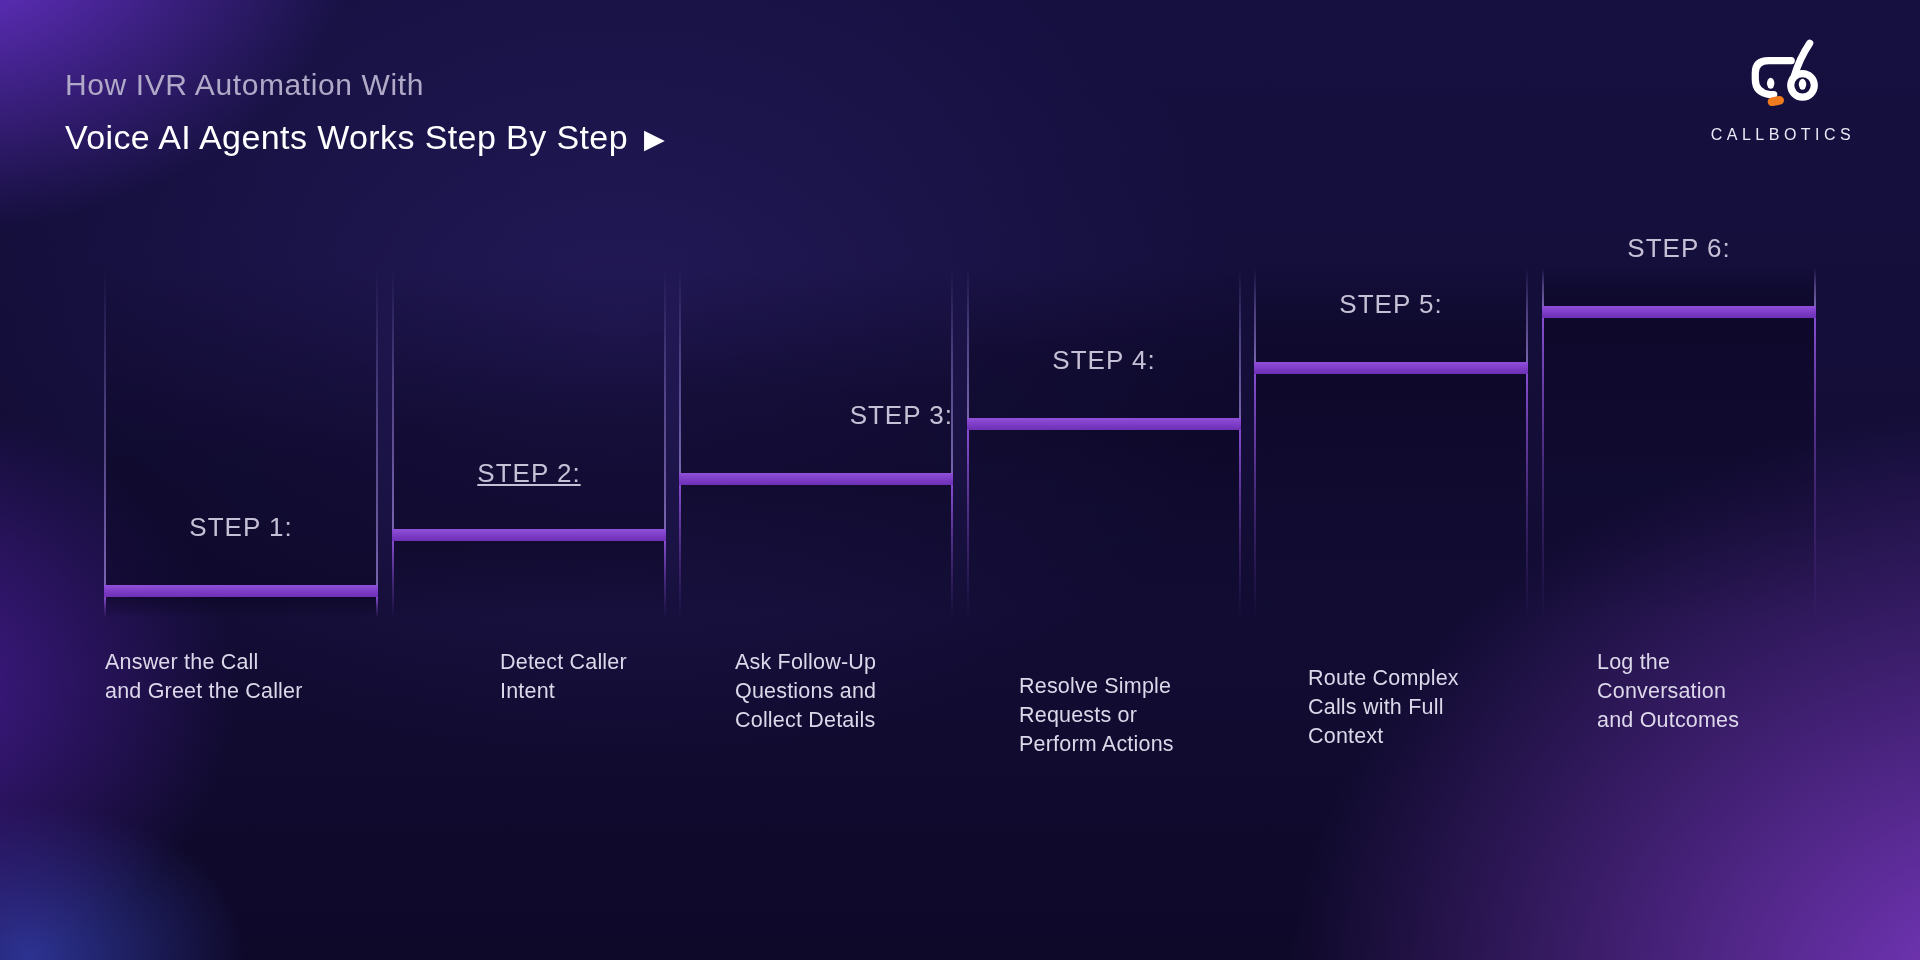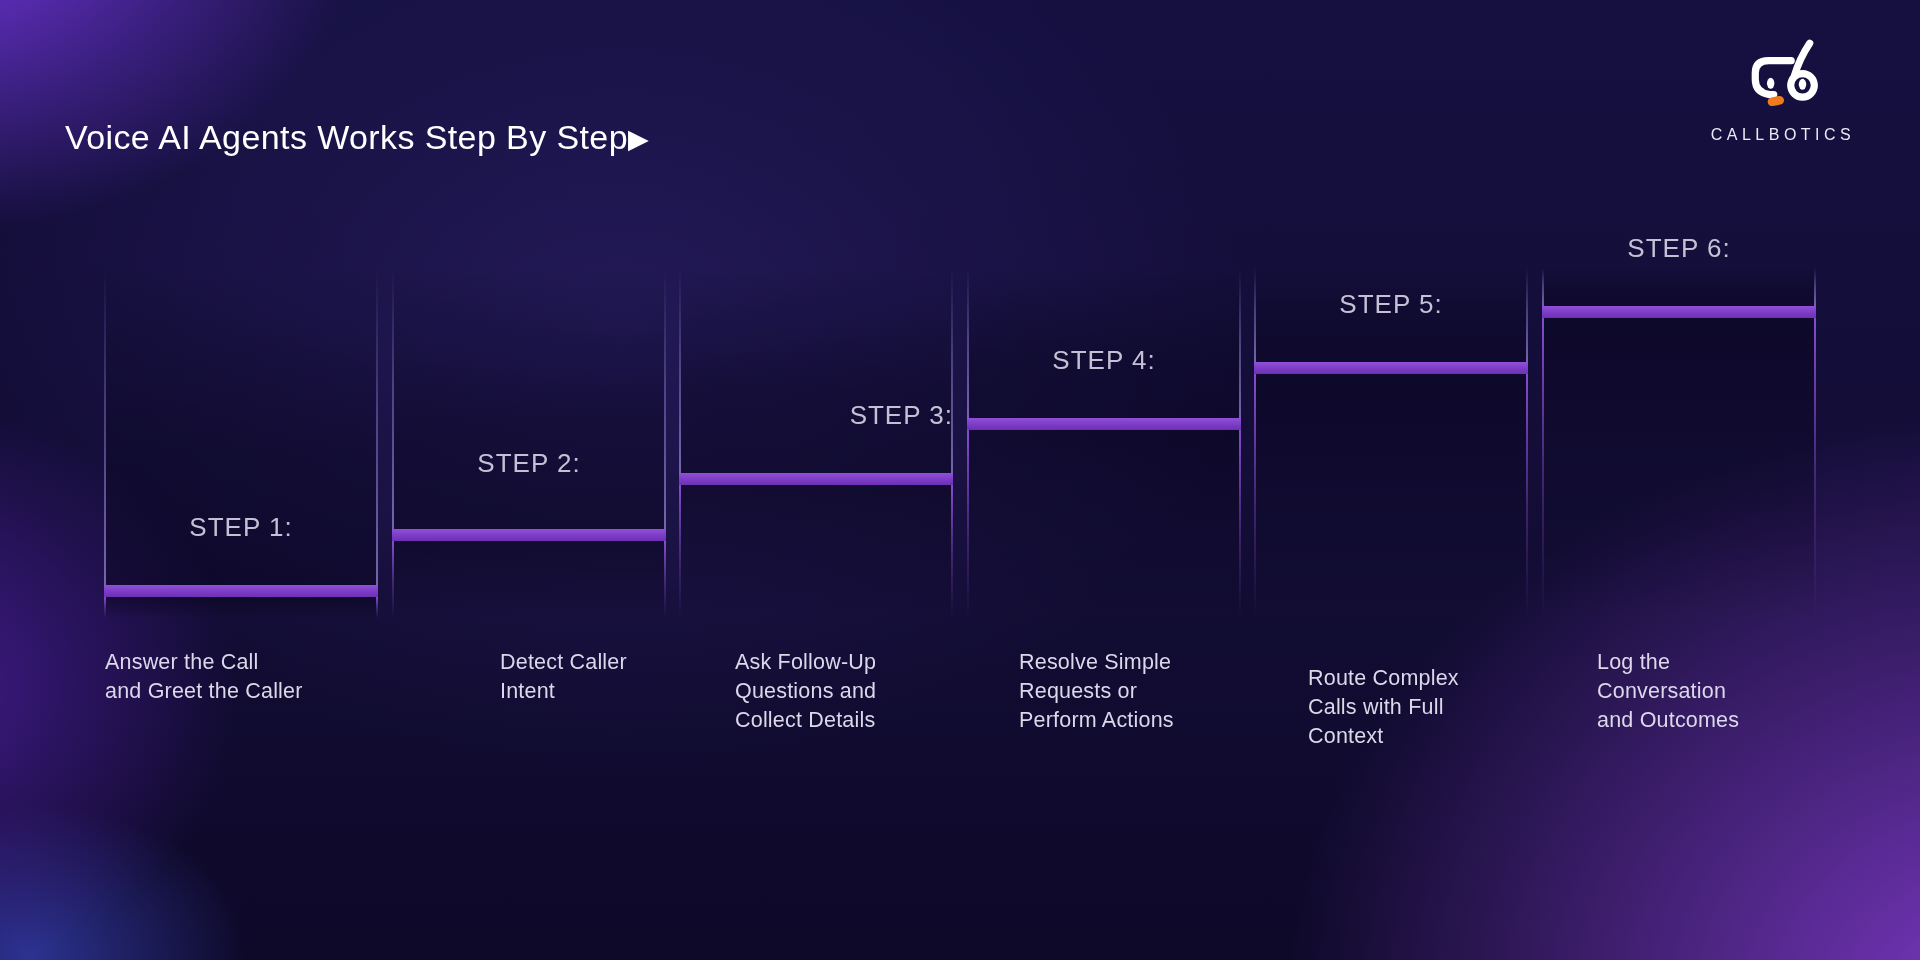--- a/index.html
+++ b/index.html
@@ -16,21 +16,21 @@
   }
   
   .title1{
     position:absolute;left:65px;top:68px;
     font-size:30px;font-weight:300;letter-spacing:0.6px;
     color:#b1a9c8;
   }
   .title2{
     position:absolute;left:65px;top:118px;
     font-size:34px;font-weight:500;letter-spacing:0.4px;
-    color:#ffffff;display:flex;align-items:center;gap:0;
+    color:#ffffff;display:flex;align-items:center;gap:16px;
   }
   .play{
     font-family:"DejaVu Sans",sans-serif;
     font-size:27px;line-height:1;color:#ffffff;transform:translateY(1px);
   }
   
   .logo{position:absolute;left:1688px;top:38px;width:190px;text-align:center;}
   .logo svg{display:block;margin:0 auto;}
   .wordmark{
     margin-top:20px;font-size:16px;font-weight:300;letter-spacing:4.5px;
@@ -60,20 +60,21 @@
     position:absolute;font-size:21.5px;line-height:29px;font-weight:400;
     color:#dcd8ea;letter-spacing:0.2px;white-space:nowrap;
   }
   .desc div{display:block;}
 </style>
 </head>
 <body>
 
 <div class="stage">
 
+  <div class="title1">How IVR Automation With</div>
   <div class="title2">
     <span>Voice AI Agents Works Step By Step</span>
     <span class="play">▶</span>
   </div>
 
   <div class="logo">
     <svg width="76" height="68" viewBox="0 0 74 66">
 
       <path d="M45 22 H23 Q10 22 10 34 V40 Q10 53 24 55 H28" fill="none" stroke="#ffffff" stroke-width="7" stroke-linecap="round"></path>
 
@@ -96,21 +97,21 @@
       <div class="bar" style="top: 585px;"></div>
       <div class="lower" style="top: 597px; height: 21px;"></div>
       <div class="desc" style="top: 648px; left: 1px;">
           <div>Answer the Call</div>
           <div>and Greet the Caller</div>
         </div>
     </div>
 
     <div class="step" style="left: 392px; width: 274px;">
       <div class="upper" style="top: 268px; height: 261px;"></div>
-      <div class="step-label" style="top: 448px;">STEP 2:</div>
+      <div class="step-label" style="top: 458px; text-decoration: underline;">STEP 2:</div>
       <div class="bar" style="top: 529px;"></div>
       <div class="lower" style="top: 541px; height: 77px;"></div>
       <div class="desc" style="top: 648px; left: 68px; margin-left: 40px;">
           <div>Detect Caller</div>
           <div>Intent</div>
         </div>
     </div>
 
     <div class="step" style="left: 679px; width: 274px;">
       <div class="upper" style="top: 268px; height: 205px;"></div>
@@ -122,21 +123,21 @@
           <div>Questions and</div>
           <div>Collect Details</div>
         </div>
     </div>
 
     <div class="step" style="left: 967px; width: 274px;">
       <div class="upper" style="top: 268px; height: 150px;"></div>
       <div class="step-label" style="top: 345px;">STEP 4:</div>
       <div class="bar" style="top: 418px;"></div>
       <div class="lower" style="top: 430px; height: 188px;"></div>
-      <div class="desc" style="top: 648px; left: 52px;">
+      <div class="desc" style="top: 672px; left: 52px;">
           <div>Resolve Simple</div>
           <div>Requests or</div>
           <div>Perform Actions</div>
         </div>
     </div>
 
     <div class="step" style="left: 1254px; width: 274px;">
       <div class="upper" style="top: 268px; height: 94px;"></div>
       <div class="step-label" style="top: 289px;">STEP 5:</div>
       <div class="bar" style="top: 362px;"></div>

